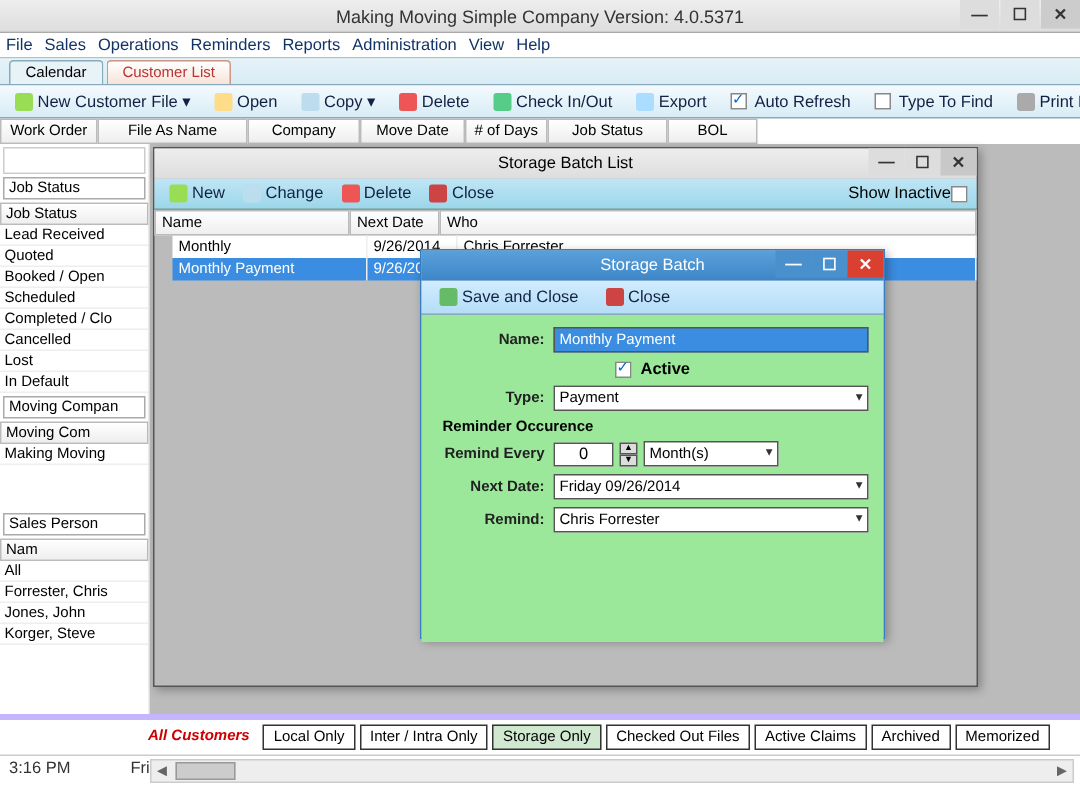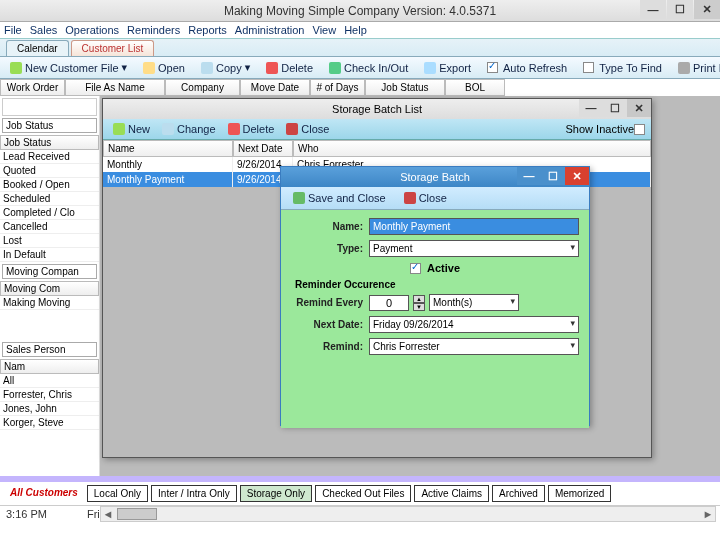--- a/index.html
+++ b/index.html
@@ -24,38 +24,38 @@
 .lbl-fileas { width: 182px; text-align:center; padding:3px; font-size:10px; color:#333; }
 .grid-head { display:flex; flex:1; }
 .grid-head div { border:1px solid #bbb; background:linear-gradient(#fff,#eee); padding:2px 4px; font-size:10px; text-align:center; }
 .col-wo{width:65px;} .col-fa{width:100px;} .col-co{width:75px;} .col-md{width:70px;} .col-nd{width:55px;} .col-js{width:80px;} .col-bol{width:60px;}
 .mainarea { display:flex; position:relative; height: 380px; }
 .sidebar { width: 100px; background:#fff; border-right:1px solid #ddd; overflow:hidden; }
 .side-section-title { background:#fff; border:1px solid #aaa; margin:2px; padding:1px 3px; font-size:10px; }
 .side-gridhead { background:linear-gradient(#fff,#eee); border:1px solid #bbb; padding:1px 3px; font-size:10px; }
 .side-item { padding:1px 3px; border-bottom:1px solid #eee; font-size:10px; white-space:nowrap; overflow:hidden; }
 .content { flex:1; background:#bbb; position:relative; }
-.footer-filters { display:flex; border-top:6px solid #c4b5fd; background:#fff; padding:3px 4px; gap:3px; }
+.footer-filters { display:flex; border-top:4px solid #c4b5fd; background:#fff; padding:3px 20px; gap:3px;justify-content:flex-end; }
 .ffilter { border:1px solid #333; padding:2px 6px; font-size:10px; background:#fff; }
 .ffilter.all { color:#c00; font-style:italic; border:none; font-weight:bold; }
 .ffilter.storage { background:#cfe8cf; }
 .statusbar { display:flex; gap:40px; padding:2px 6px; border-top:1px solid #ccc; font-size:10px; color:#333; }
 
 
 .win { position:absolute; background:#bbb; border:1px solid #555; box-shadow: 2px 2px 6px rgba(0,0,0,0.3); }
 .win-tb { background:linear-gradient(#eee,#ddd); height:20px; display:flex; align-items:center; justify-content:center; position:relative; }
 .win-tb .controls { position:absolute; right:0; top:0; display:flex; }
 .win-tb .controls div { width:24px; height:18px; display:flex; align-items:center; justify-content:center; background:#ddd; color:#333; font-weight:bold; }
 .win-tb .controls .x { background:#c8c8c8; }
 .win1 { left:2px; top:2px; width:550px; height:360px; }
 .win1-toolbar { background:linear-gradient(#bfe6f5,#9cd6ea); border-bottom:1px solid #6aa; padding:2px 4px; display:flex; align-items:center; gap:0; }
 .win1-gridhead { display:flex; background:linear-gradient(#fff,#eee); }
 .win1-gridhead div { border:1px solid #bbb; padding:2px 4px; font-size:10px; }
 .w1-name{width:130px;} .w1-date{width:60px;} .w1-who{flex:1;}
-.win1-row { display:flex; background:#fff; }
+.win1-row { display:flex; background:#fff;margin-left:12px; }
 .win1-row div { padding:2px 4px; font-size:10px; border-right:1px solid #eee; }
 .win1-row.sel { background:#3a8de0; color:#fff; }
 
 
 .win2 { left:180px; top:70px; width:310px; height:260px; border:1px solid #3a7cc0; }
 .win2 .win-tb { background:linear-gradient(#5aa0db,#3d86c6); color:#fff; }
 .win2 .win-tb .controls .x { background:#d9402f; color:#fff; }
 .win2 .win-tb .controls div { background:#4a90cc; color:#fff; }
 .win2-toolbar { background:linear-gradient(#d1ecff,#b5ddf6); padding:3px 6px; display:flex; gap:6px; border-bottom:1px solid #8ab; }
 .win2-body { background:#9be89b; padding:8px 10px; height:calc(100% - 40px); }
@@ -240,27 +240,27 @@
         <div class="tbtn">
             <span class="ticon i-close"></span>
             <span>Close</span>
           </div>
       </div>
       <div class="win2-body">
         <div class="form-row">
           <label>Name:</label>
           <div class="field sel">Monthly Payment</div>
         </div>
-        <div class="form-row">
-          <label>Type:</label>
-          <div class="field combo">Payment</div>
-        </div>
         <div class="form-row" style="justify-content:center">
           <span class="chk checked"></span>
           <span style="margin-left:4px;font-weight:bold">Active</span>
+        </div>
+        <div class="form-row">
+          <label>Type:</label>
+          <div class="field combo">Payment</div>
         </div>
         <div class="fieldset-title">Reminder Occurence</div>
         <div class="form-row">
           <label>Remind Every</label>
           <div class="spinner">
             <div class="num">0</div>
             <div class="arrows">
                 <span>▲</span>
                 <span>▼</span>
               </div>

